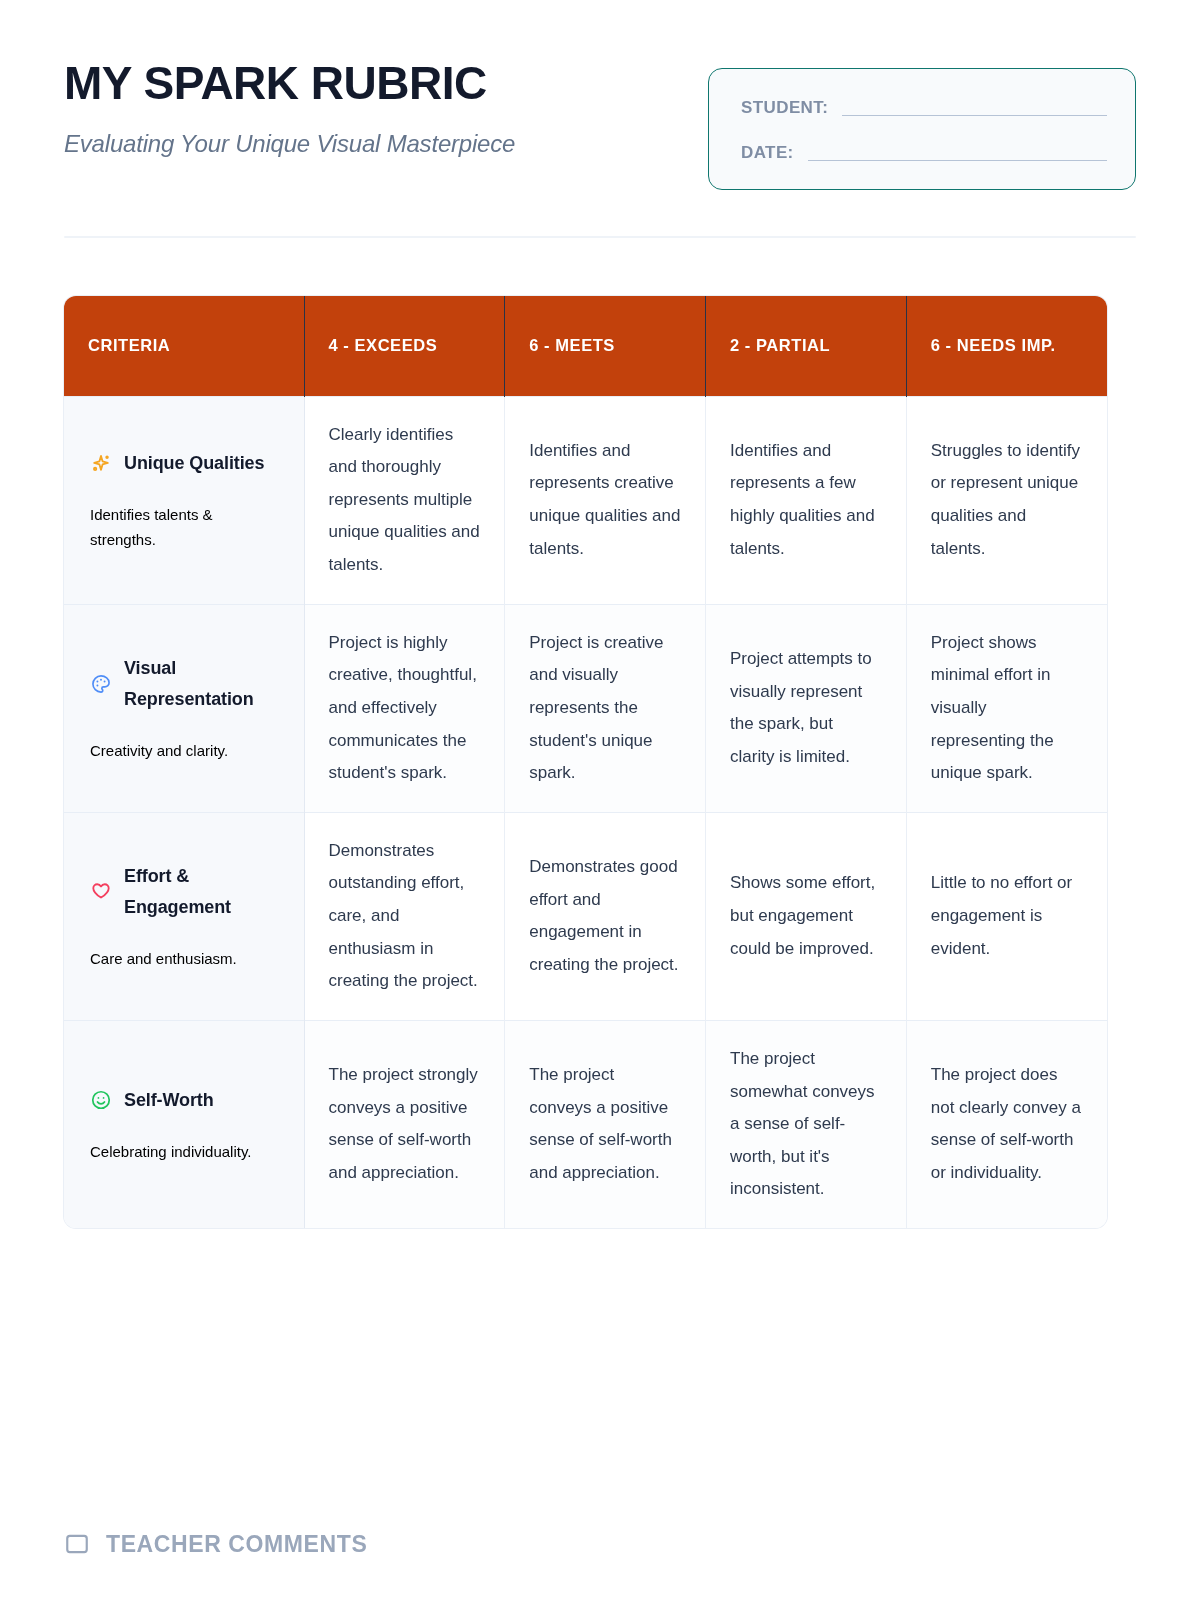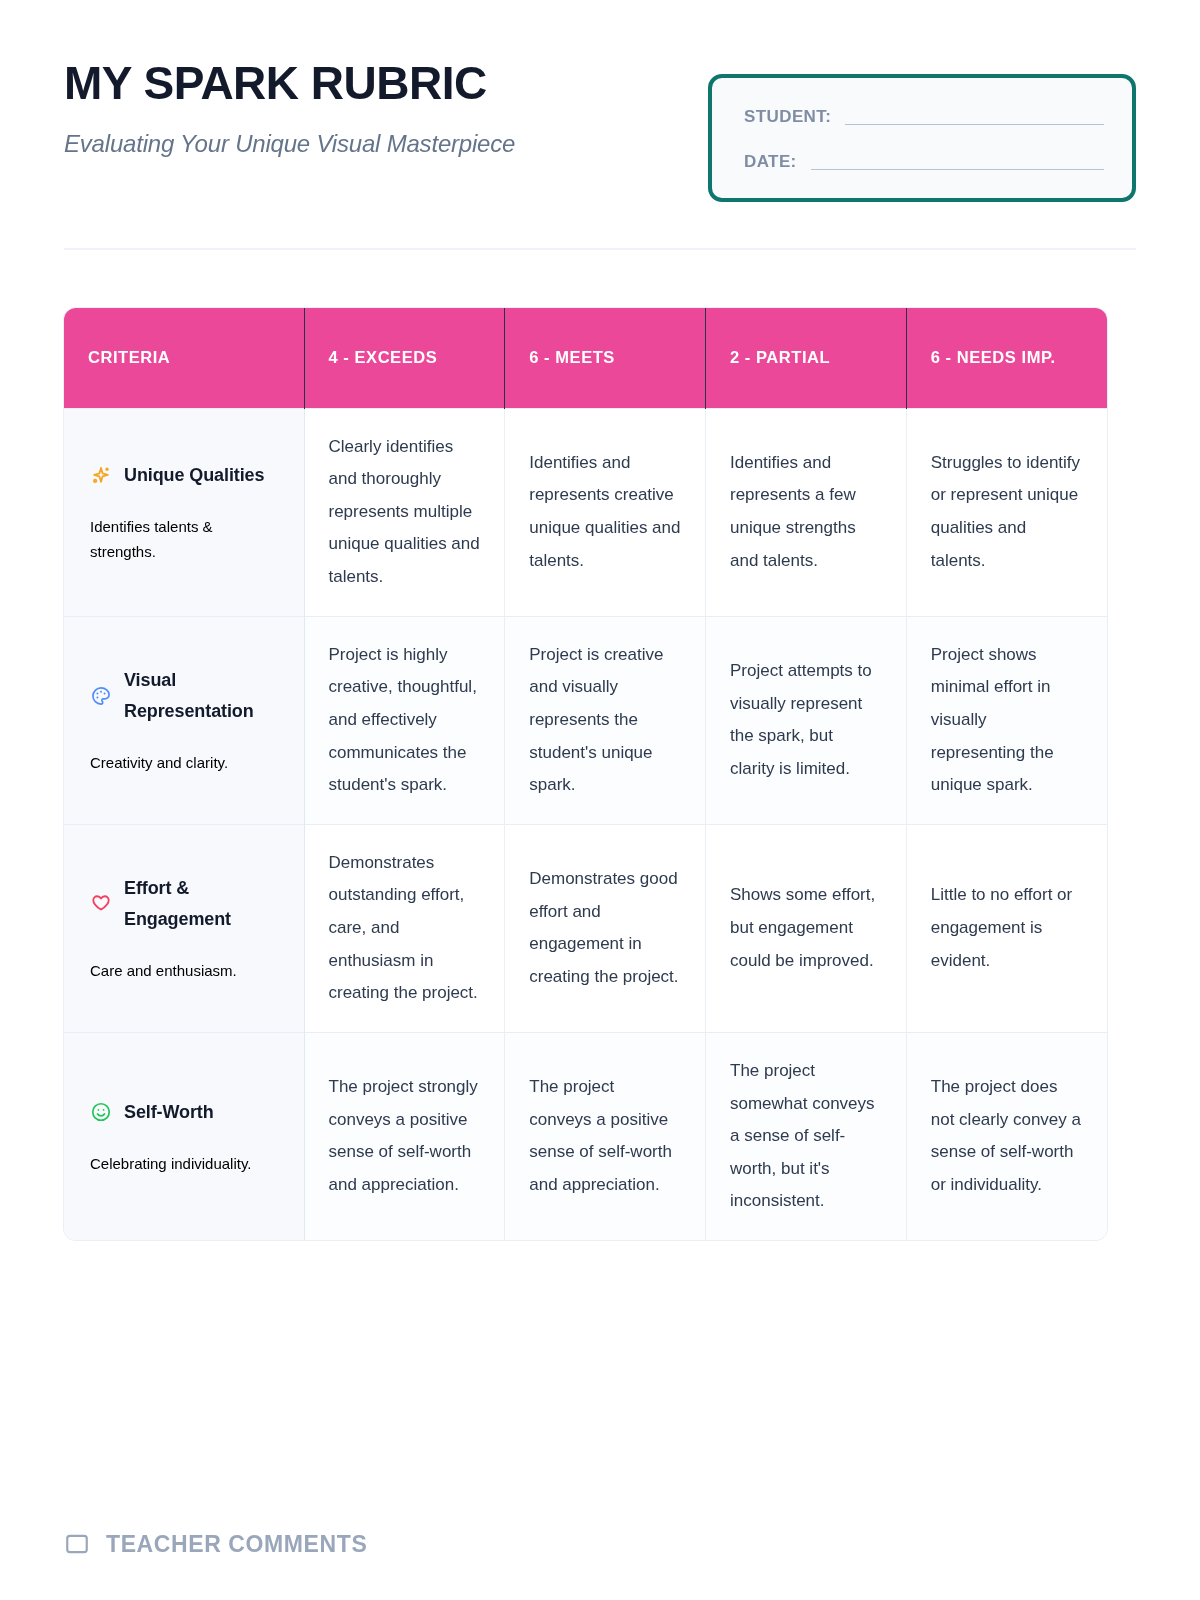--- a/index.html
+++ b/index.html
@@ -19,22 +19,22 @@
   .title-block { padding-top: 4px; }
   .doc-title {
     font-size: 46px; font-weight: 700; letter-spacing: -0.5px;
     color: #131a2c; line-height: 1.04;
   }
   .doc-subtitle {
     margin-top: 22px; font-size: 24px; font-style: italic;
     color: #64748b; font-weight: 400; letter-spacing: -0.2px;
   }
   .meta-box {
-    width: 428px; margin-top: 18px;
-    background: #f8fafc; border: 4px solid #0f766e;
+    width: 428px; margin-top: 12px;
+    background: #f8fafc; border: 1px solid #0f766e;
     border-radius: 14px; padding: 30px 28px 28px 32px;
   }
   .meta-row { display: flex; align-items: flex-end; gap: 14px; }
   .meta-row + .meta-row { margin-top: 28px; }
   .meta-label {
     font-size: 17px; font-weight: 700; color: #7f8da4;
     letter-spacing: 0.4px; white-space: nowrap; line-height: 1;
   }
   .meta-line { flex: 1; border-bottom: 1.6px solid #b6c3d6; height: 14px; }
 
@@ -46,21 +46,21 @@
   .rubric-wrap { margin-top: 58px; }
   table.rubric {
     width: 1043px; border-collapse: collapse; table-layout: fixed;
     border-radius: 12px; overflow: hidden;
     box-shadow: 0 0 0 1px #eaeff6;
   }
   table.rubric col.c-criteria { width: 240px; }
   table.rubric col.c-level    { width: 200.75px; }
 
   thead th {
-    background: #ec4899; color: #ffffff;
+    background: #c2410c; color: #ffffff;
     font-size: 16.5px; font-weight: 700; letter-spacing: 0.55px;
     text-align: left; vertical-align: middle;
     padding: 22px 24px; height: 100px;
     border-right: 1px solid #2a3246;
     line-height: 1.3;
   }
   thead th:last-child { border-right: none; }
 
   tbody td {
     vertical-align: middle;
@@ -150,21 +150,21 @@
                 <path d="M12 3.2 L13.7 9.1 L19.4 10.8 L13.7 12.5 L12 18.4 L10.3 12.5 L4.6 10.8 L10.3 9.1 Z"></path>
                 <circle cx="18.6" cy="4.6" r="0.9"></circle>
                 <circle cx="5.6" cy="17.4" r="1.3"></circle>
               </svg>
               <span class="crit-name">Unique Qualities</span>
             </div>
             <div class="crit-desc">Identifies talents &amp; strengths.</div>
           </td>
           <td class="cell-level">Clearly identifies and thoroughly represents multiple unique qualities and talents.</td>
           <td class="cell-level">Identifies and represents creative unique qualities and talents.</td>
-          <td class="cell-level">Identifies and represents a few unique strengths and talents.</td>
+          <td class="cell-level">Identifies and represents a few highly qualities and talents.</td>
           <td class="cell-level">Struggles to identify or represent unique qualities and talents.</td>
         </tr>
 
         <tr>
           <td class="cell-criteria">
             <div class="crit-head">
               <svg class="crit-icon" viewBox="0 0 24 24" fill="none" stroke="#4f8df7" stroke-width="1.8" stroke-linecap="round" stroke-linejoin="round">
                 <path d="M12 3.2a8.8 8.8 0 0 0 0 17.6c1.2 0 1.9-.8 1.9-1.7 0-.5-.2-.9-.5-1.2-.3-.3-.5-.7-.5-1.1 0-.9.8-1.7 1.7-1.7h1.6a4.6 4.6 0 0 0 4.6-4.6c0-4.1-4-7.3-8.8-7.3Z"></path>
                 <circle cx="8.1" cy="9.3" r="1.05" fill="#4f8df7" stroke="none"></circle>
                 <circle cx="12" cy="7.3" r="1.05" fill="#4f8df7" stroke="none"></circle>

